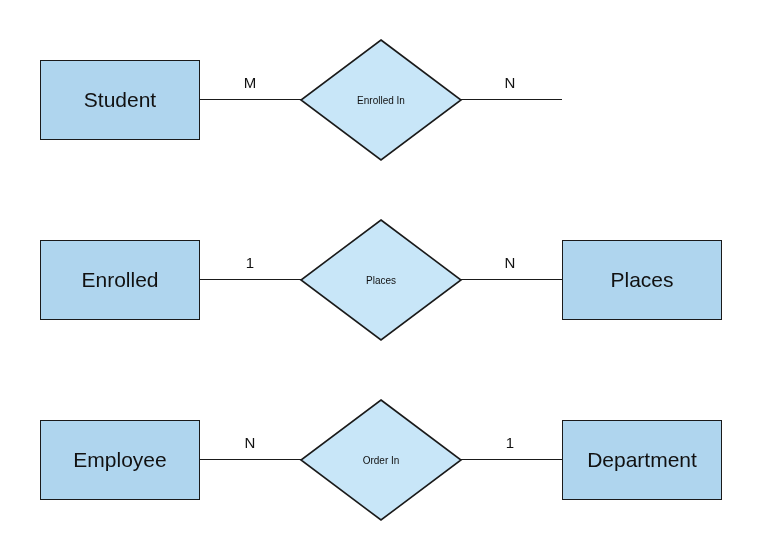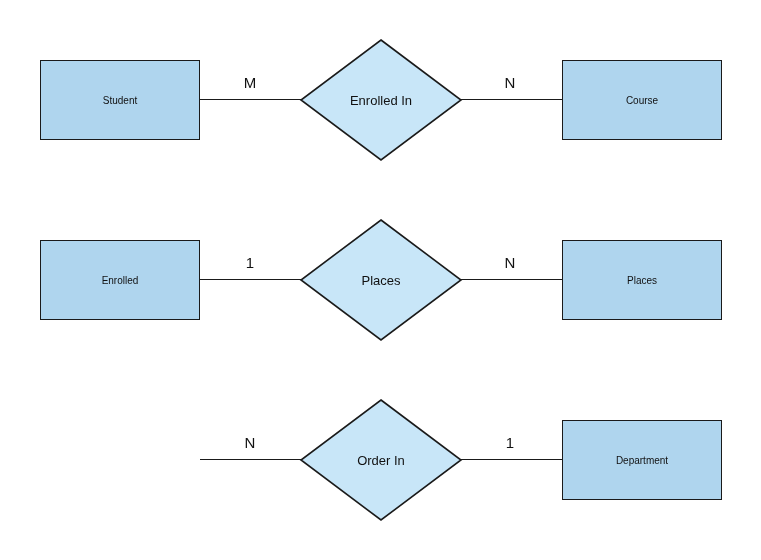--- a/index.html
+++ b/index.html
@@ -6,37 +6,37 @@
   .canvas{
     position:relative;width:761px;height:560px;overflow:hidden;
     background:var(--bg,#ffffff);
     font-family:"Liberation Sans",sans-serif;color:#111;
   }
   .entity{
     position:absolute;box-sizing:border-box;width:160px;height:80px;
     background:var(--entity-fill,#AFD5EE);
     border:1.6px solid var(--stroke,#1a1a1a);
     display:flex;align-items:center;justify-content:center;
-    font-size:10px;white-space:nowrap;
+    font-size:21px;white-space:nowrap;
   }
   .e-left{left:40px}
   .e-right{left:562px}
   .r0{top:60px}.r1{top:240px}.r2{top:420px}
 
   .line{position:absolute;width:101px;height:0;border-top:1.6px solid var(--stroke,#1a1a1a);}
   .l-left{left:200px}.l-right{left:461px}
   .ly0{top:99px}.ly1{top:279px}.ly2{top:459px}
 
   .diamond-svg{position:absolute;left:299px;width:164px;height:124px;display:block;}
   .diamond-svg polygon{fill:var(--rel-fill,#C8E6F8);stroke:var(--stroke,#1a1a1a);stroke-width:1.6;}
   .d0{top:38px}.d1{top:218px}.d2{top:398px}
   .dlabel{
     position:absolute;left:299px;width:164px;height:124px;
     display:flex;align-items:center;justify-content:center;
-    font-size:13px;white-space:nowrap;
+    font-size:10px;white-space:nowrap;
   }
   .card{
     position:absolute;width:50px;height:22px;line-height:22px;
     text-align:center;font-size:15px;
   }
   .c-left{left:225px}.c-right{left:485px}
   .cy0{top:72px}.cy1{top:252px}.cy2{top:432px}
 </style>
 </head>
 <body>
@@ -45,33 +45,33 @@
 
   <div class="entity e-left r0">Student</div>
   <div class="line l-left ly0"></div>
   <div class="card c-left cy0">M</div>
   <svg class="diamond-svg d0" viewBox="0 0 164 124">
     <polygon points="82,2 162,62 82,122 2,62"></polygon>
   </svg>
   <div class="dlabel d0">Enrolled In</div>
   <div class="card c-right cy0">N</div>
   <div class="line l-right ly0"></div>
-  <div class="entity e-right r0">Course</div>
 
   <div class="entity e-left r1">Enrolled</div>
   <div class="line l-left ly1"></div>
   <div class="card c-left cy1">1</div>
   <svg class="diamond-svg d1" viewBox="0 0 164 124">
     <polygon points="82,2 162,62 82,122 2,62"></polygon>
   </svg>
   <div class="dlabel d1">Places</div>
   <div class="card c-right cy1">N</div>
   <div class="line l-right ly1"></div>
   <div class="entity e-right r1">Places</div>
 
+  <div class="entity e-left r2">Employee</div>
   <div class="line l-left ly2"></div>
   <div class="card c-left cy2">N</div>
   <svg class="diamond-svg d2" viewBox="0 0 164 124">
     <polygon points="82,2 162,62 82,122 2,62"></polygon>
   </svg>
   <div class="dlabel d2">Order In</div>
   <div class="card c-right cy2">1</div>
   <div class="line l-right ly2"></div>
   <div class="entity e-right r2">Department</div>
 

